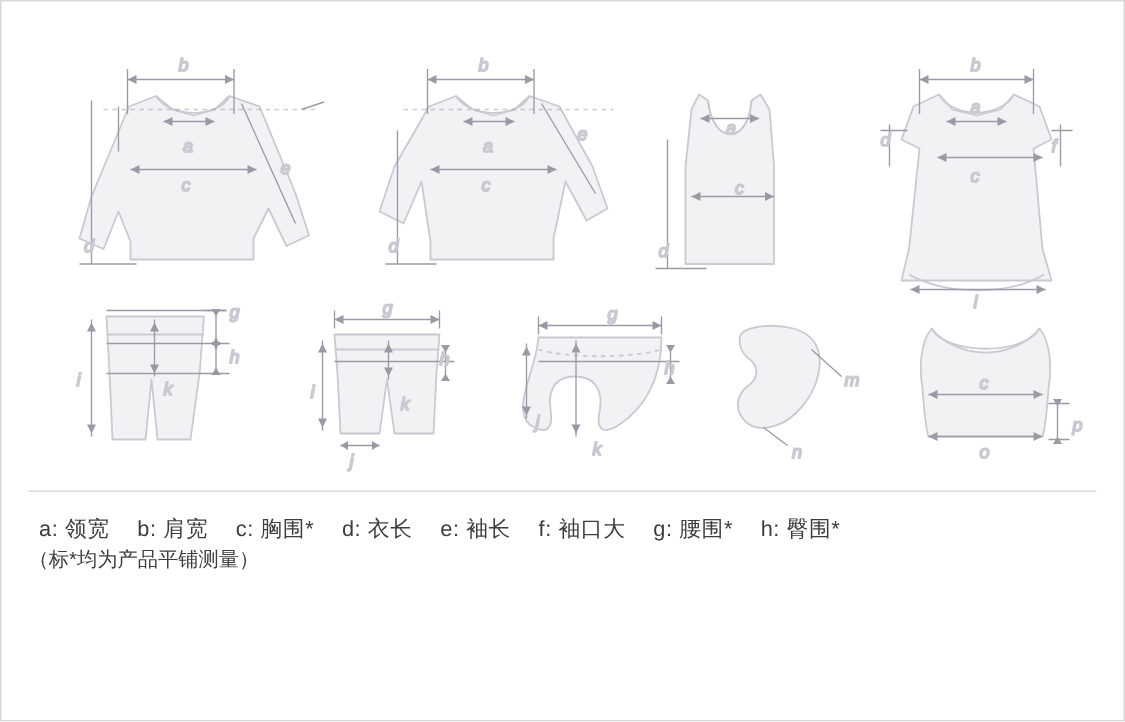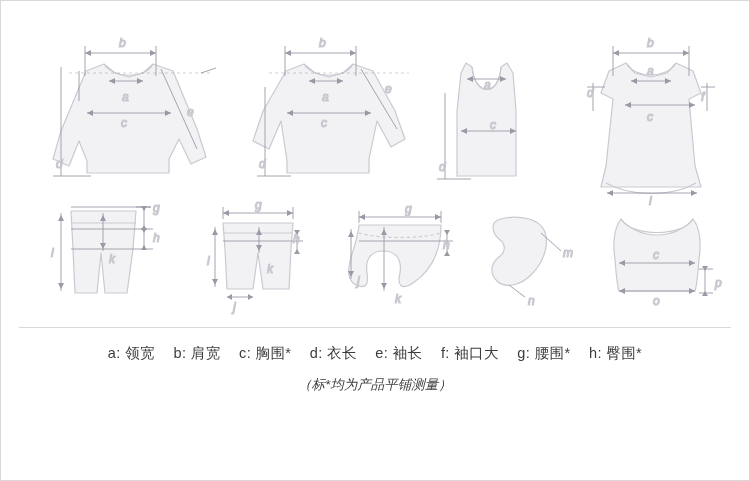--- a/index.html
+++ b/index.html
@@ -23,35 +23,34 @@
     width:750px;height:320px;
   }
   .legend{
     position:absolute;
     left:18px;right:18px;
     top:326px;
     bottom:12px;
     border-top:1px solid #d8d8d8;
     box-sizing:border-box;
     padding-top:14px;
-    text-align:center;
+    text-align:left;
   }
   .legend-line{
     font-size:14.5px;
     color:#3d3d3d;
     letter-spacing:0.4px;
     line-height:1.55;
     white-space:nowrap;
   }
   .legend-line .item{ margin:0 7px; display:inline-block;}
   .legend-note{
     font-size:13.5px;
     color:#3d3d3d;
-    margin-top:12px;
-    font-style:italic;
+    margin-top:0;
   }
   svg{display:block;}
   .lbl{
     font-family:"Liberation Sans", sans-serif;
     font-size:12px;
     fill:#3a3a3a;
     font-style:italic;
   }
 </style>
 </head>

